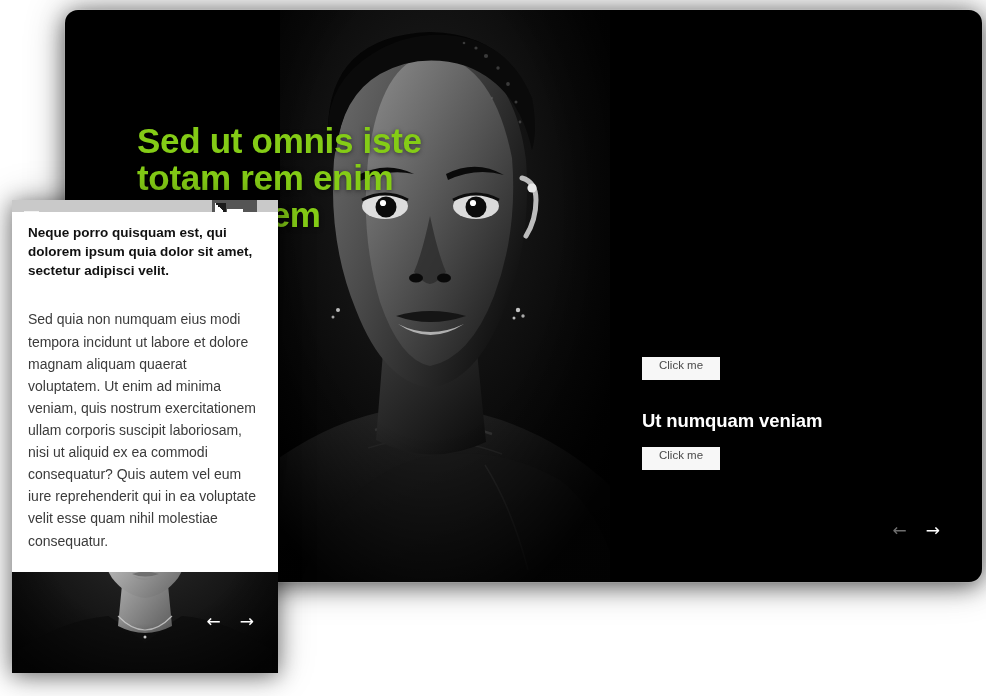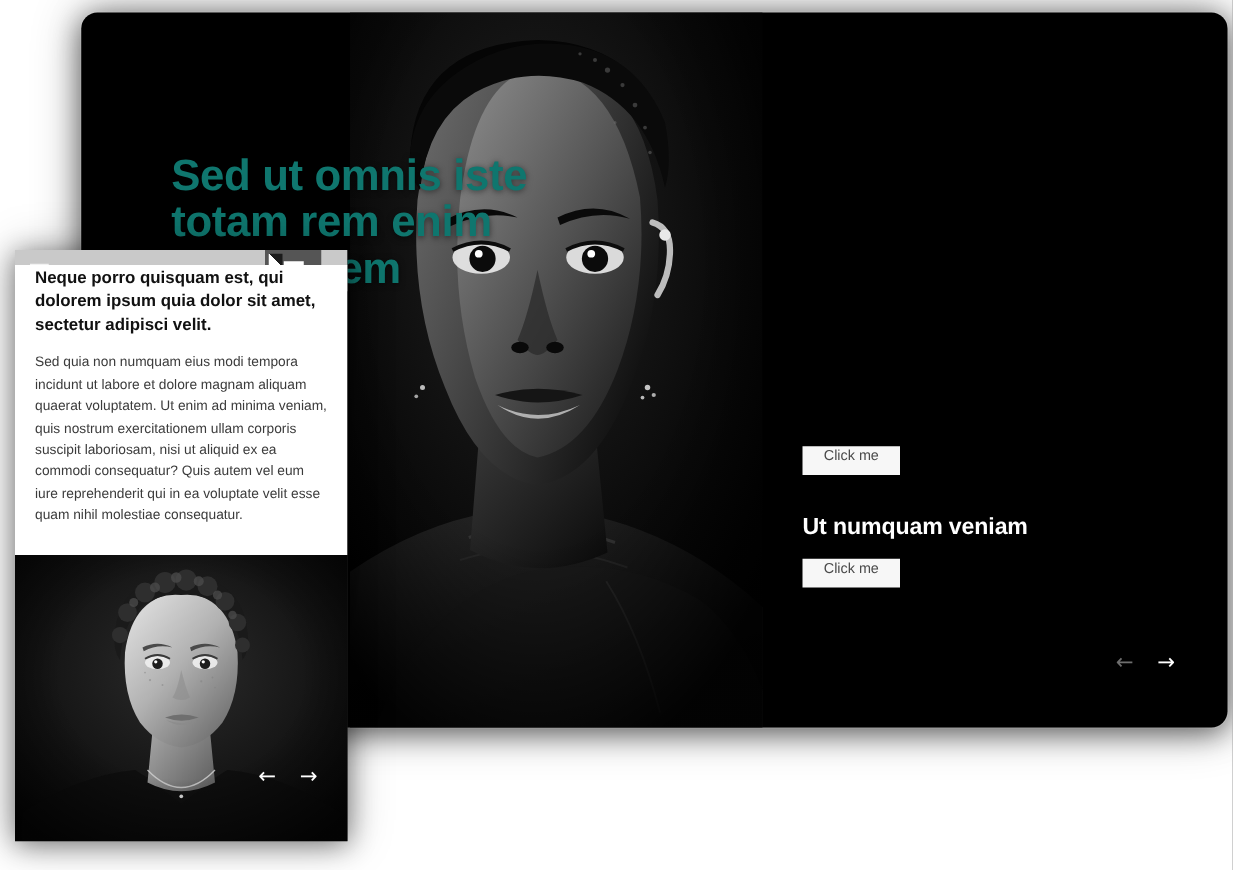--- a/index.html
+++ b/index.html
@@ -103,21 +103,21 @@
     background: #000;
     z-index: 1;
   }
   #hero-photo svg { display: block; width: 100%; height: 100%; }
 
   .hero-headline {
     position: absolute;
     left: 72px;
     top: 112px;
     width: 430px;
-    color: #0f766e;
+    color: #84cc16;
     font-size: 35px;
     font-weight: bold;
     line-height: 1.06;
     letter-spacing: -0.3px;
     z-index: 3;
     text-shadow: 0 1px 5px rgba(0,0,0,0.55);
   }
   .hero-headline span { display: block; }
 
   .right-col {
@@ -216,26 +216,27 @@
     padding: 0 16px 20px 16px;
     background: #ffffff;
     z-index: 4;
     min-height: 232px;
   }
   .ov-heading {
     color: #111111;
     font-size: 13.5px;
     font-weight: bold;
     line-height: 1.42;
+    padding-top: 11px;
   }
   .ov-para {
     color: #3b3b3b;
-    font-size: 11px;
+    font-size: 14px;
     line-height: 1.58;
-    margin-top: 13px;
+    margin-top: 28px;
   }
 
   #ov-photo {
     position: absolute;
     left: 0;
     top: 244px;
     width: 100%;
     height: 229px;
     overflow: hidden;
     background: #141414;

